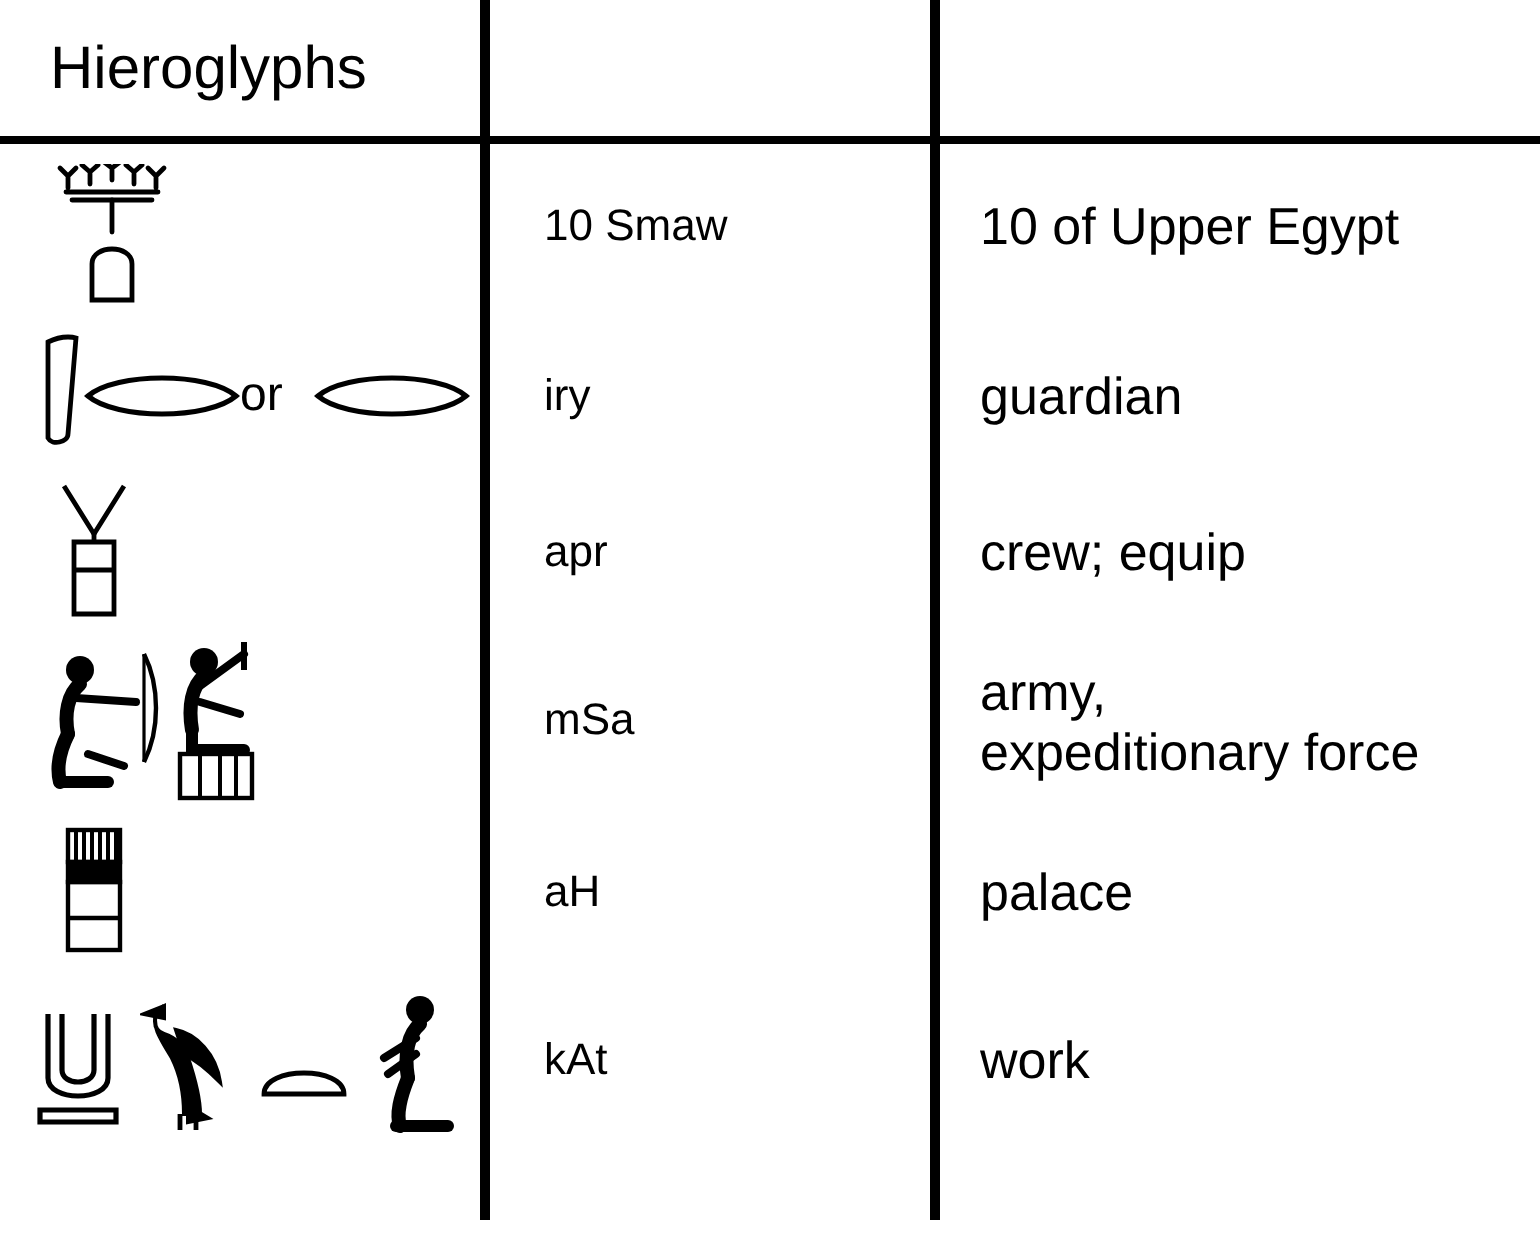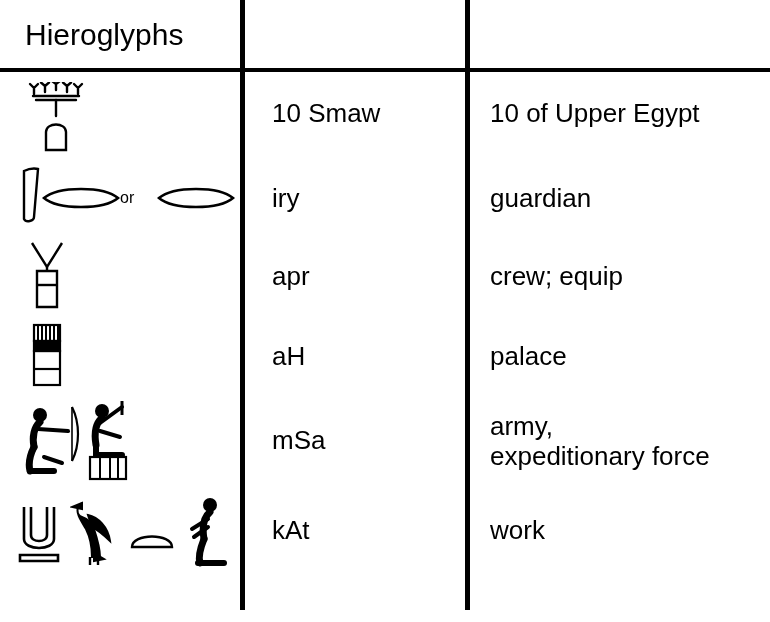--- a/index.html
+++ b/index.html
@@ -64,41 +64,41 @@
     width: 770px;
   }
   .row {
     position: relative;
     width: 770px;
     box-sizing: border-box;
   }
   .cell-mdc {
     position: absolute;
     left: 272px;
-    font-size: 26px;
+    font-size: 22px;
     line-height: 30px;
     white-space: nowrap;
   }
   .cell-en {
     position: absolute;
     left: 490px;
     font-size: 26px;
     line-height: 30px;
     width: 285px;
   }
   .glyphs {
     position: absolute;
     left: 12px;
     top: 0;
     width: 225px;
     height: 100%;
   }
   .or-text {
     position: absolute;
-    font-size: 16px;
+    font-size: 24px;
     line-height: 26px;
   }
   svg { display: block; }
   .gl {
     position: absolute;
   }
 </style>
 </head>
 <body>
 
@@ -169,38 +169,20 @@
               <path d="M11 30 L31 30 L31 66 L11 66 Z"></path>
               <path d="M11 44 L31 44"></path>
             </g>
           </svg>
         </div>
       </div>
       <div class="cell-mdc" style="top:24px;">apr</div>
       <div class="cell-en" style="top:24px;">crew; equip</div>
     </div>
 
-    <div class="row" style="height:80px;">
-      <div class="glyphs">
-        <div class="gl" style="left:14px; top:4px;">
-          <svg width="42" height="70" viewBox="0 0 42 70">
-            <g stroke="#000" stroke-width="2.2" fill="none">
-              <rect x="8" y="4" width="26" height="16"></rect>
-              <path d="M12 4 L12 20 M16 4 L16 20 M20 4 L20 20 M24 4 L24 20 M28 4 L28 20 M32 4 L32 20" stroke-width="2"></path>
-              <rect x="8" y="20" width="26" height="10" fill="#000"></rect>
-              <rect x="8" y="30" width="26" height="34"></rect>
-              <path d="M8 48 L34 48"></path>
-            </g>
-          </svg>
-        </div>
-      </div>
-      <div class="cell-mdc" style="top:24px;">aH</div>
-      <div class="cell-en" style="top:24px;">palace</div>
-    </div>
-
     <div class="row" style="height:90px;">
       <div class="glyphs">
         <div class="gl" style="left:12px; top:4px;">
           <svg width="62" height="80" viewBox="0 0 62 80">
             <g stroke="#000" stroke-width="2.2" fill="none">
               <path d="M48 6 C56 22 56 44 48 60"></path>
               <path d="M48 6 L48 60" stroke-width="1.6"></path>
               <circle cx="16" cy="14" r="7" fill="#000" stroke="none"></circle>
               <path d="M16 21 C10 26 8 36 10 46" stroke-width="7" stroke-linecap="round"></path>
               <path d="M14 28 L44 30" stroke-width="4" stroke-linecap="round"></path>
@@ -223,20 +205,38 @@
               <path d="M18 60 L18 82 M28 60 L28 82 M36 60 L36 82" stroke-width="2"></path>
             </g>
           </svg>
         </div>
       </div>
       <div class="cell-mdc" style="top:28px;">mSa</div>
       <div class="cell-en" style="top:14px; white-space:pre-line;">army,
 expeditionary force</div>
     </div>
 
+    <div class="row" style="height:80px;">
+      <div class="glyphs">
+        <div class="gl" style="left:14px; top:4px;">
+          <svg width="42" height="70" viewBox="0 0 42 70">
+            <g stroke="#000" stroke-width="2.2" fill="none">
+              <rect x="8" y="4" width="26" height="16"></rect>
+              <path d="M12 4 L12 20 M16 4 L16 20 M20 4 L20 20 M24 4 L24 20 M28 4 L28 20 M32 4 L32 20" stroke-width="2"></path>
+              <rect x="8" y="20" width="26" height="10" fill="#000"></rect>
+              <rect x="8" y="30" width="26" height="34"></rect>
+              <path d="M8 48 L34 48"></path>
+            </g>
+          </svg>
+        </div>
+      </div>
+      <div class="cell-mdc" style="top:24px;">aH</div>
+      <div class="cell-en" style="top:24px;">palace</div>
+    </div>
+
     <div class="row" style="height:95px;">
       <div class="glyphs">
         <div class="gl" style="left:6px; top:18px;">
           <svg width="42" height="58" viewBox="0 0 42 58">
             <g stroke="#000" stroke-width="2.6" fill="none">
               <path d="M6 2 L6 34 C6 46 36 46 36 34 L36 2"></path>
               <path d="M13 2 L13 30 C13 38 29 38 29 30 L29 2"></path>
               <path d="M2 50 L40 50 L40 56 L2 56 Z"></path>
             </g>
           </svg>

